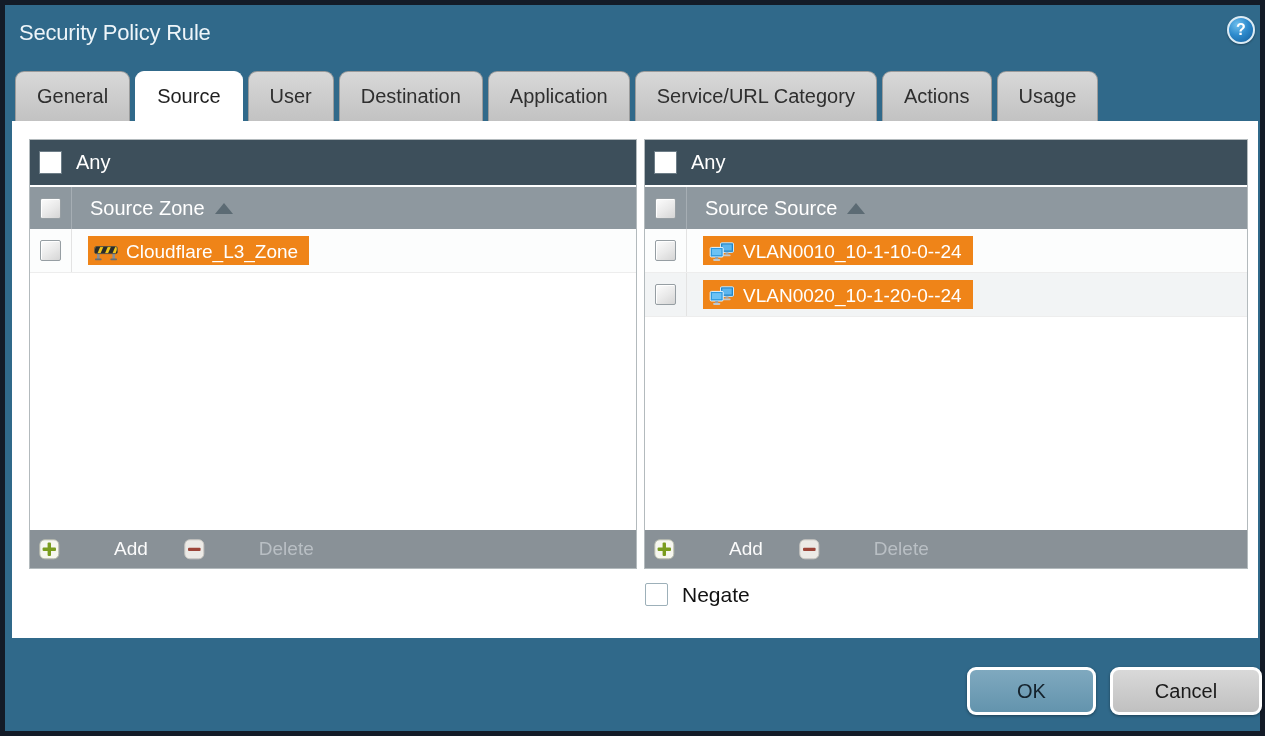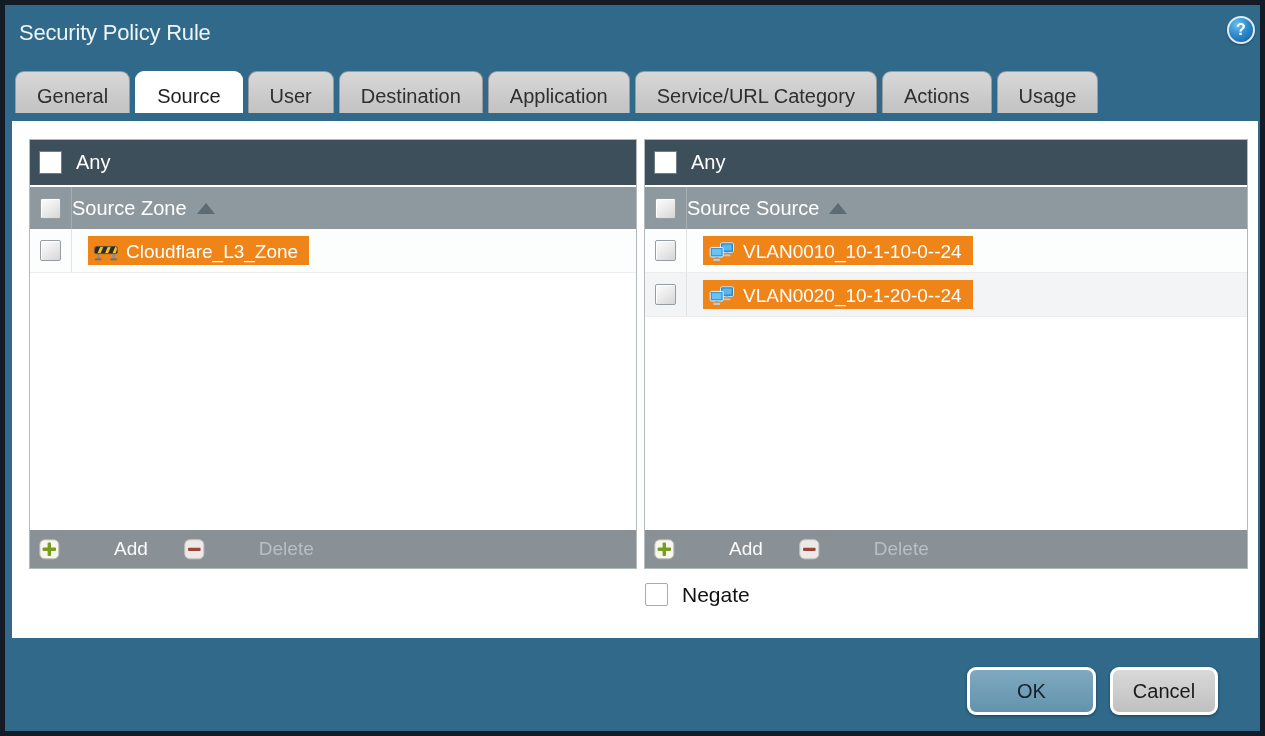--- a/index.html
+++ b/index.html
@@ -14,21 +14,21 @@
     font-size:22px; letter-spacing:-0.2px; }
   .help { position:absolute; left:1222px; top:11px; width:28px; height:28px;
     border-radius:50%; border:2px solid #dcebf4;
     background:radial-gradient(circle at 35% 28%, #6fc0ee 0%, #2e8bcd 45%, #135d9b 100%);
     box-shadow:0 1px 2px rgba(0,0,0,.35);
     display:flex; align-items:center; justify-content:center;
     color:#fff; font-size:16px; font-weight:bold; cursor:pointer; }
 
   
   .tabs { position:absolute; left:10px; top:66px; height:50px; display:flex; gap:5px; }
-  .tab { height:42px; padding:0 21px; line-height:48px; font-size:20px; color:#2f2f2f;
+  .tab { height:50px; padding:0 21px; line-height:48px; font-size:20px; color:#2f2f2f;
     background:linear-gradient(#d8d8d8,#c2c2c2);
     border:1px solid #9b9b9b; border-bottom:none;
     border-radius:9px 9px 0 0; white-space:nowrap; cursor:pointer; }
   .tab.active { background:#ffffff; color:#1f1f1f; border-color:#ffffff; }
 
   
   .content { position:absolute; left:7px; top:116px; width:1246px; height:517px;
     background:#ffffff; }
 
   .panel { position:absolute; top:18px; height:430px; display:flex; flex-direction:column;
@@ -41,21 +41,21 @@
   .cb-any { width:23px; height:23px; margin-left:9px; background:#ffffff;
     border:1px solid #69playerd; border:1px solid #6d7d87; cursor:pointer; }
   .any-label { margin-left:14px; color:#ffffff; font-size:20px; }
 
   .white-sep { height:2px; background:#ffffff; flex:0 0 auto; }
 
   .col-header { height:42px; background:#8e989f; display:flex; align-items:center;
     flex:0 0 auto; cursor:pointer; }
   .col-header .cbcol { width:42px; height:100%; display:flex; align-items:center;
     justify-content:center; border-right:1px solid #a6aeb4; }
-  .col-title { margin-left:0; color:#ffffff; font-size:20px; }
+  .col-title { margin-left:18px; color:#ffffff; font-size:20px; }
   .sort-up { width:0; height:0; margin-left:10px; border-left:9px solid transparent;
     border-right:9px solid transparent; border-bottom:11px solid #5c6b74; }
 
   .rows { flex:1 1 auto; background:#fff; overflow:hidden; }
   .row { height:44px; display:flex; align-items:stretch; border-bottom:1px solid #ededed;
     background:#fcfdfd; }
   .row.alt { background:#f2f4f5; }
   .row .cbcol { width:42px; display:flex; align-items:center; justify-content:center;
     border-right:1px solid #e3e3e3; }
   .cb-bevel { width:21px; height:21px; border:1px solid #969ea3; border-radius:2px;
@@ -78,21 +78,21 @@
     border-radius:2px; cursor:pointer; }
   .negate-label { font-size:21px; color:#111111; }
 
   
   .btn { position:absolute; top:662px; height:48px; border-radius:9px;
     border:3px solid #ffffff; font-size:20px; display:flex; align-items:center;
     justify-content:center; cursor:pointer; box-shadow:0 1px 3px rgba(0,0,0,.4);
     font-family:"Liberation Sans", sans-serif; }
   .btn.ok { left:962px; width:129px; background:linear-gradient(#7fa9bf,#6394ad);
     color:#14222c; }
-  .btn.cancel { left:1105px; width:108px; background:linear-gradient(#d9d9d9,#c0c0c0);
+  .btn.cancel { left:1105px; width:152px; background:linear-gradient(#d9d9d9,#c0c0c0);
     color:#1a1a1a; }
 </style>
 </head>
 <body>
 
 <svg width="0" height="0" style="position:absolute">
   <defs>
     <g id="ico-zone">
       <rect x="3" y="9" width="2.6" height="6.5" fill="#8a8f94"></rect>
       <rect x="18.4" y="9" width="2.6" height="6.5" fill="#8a8f94"></rect>

